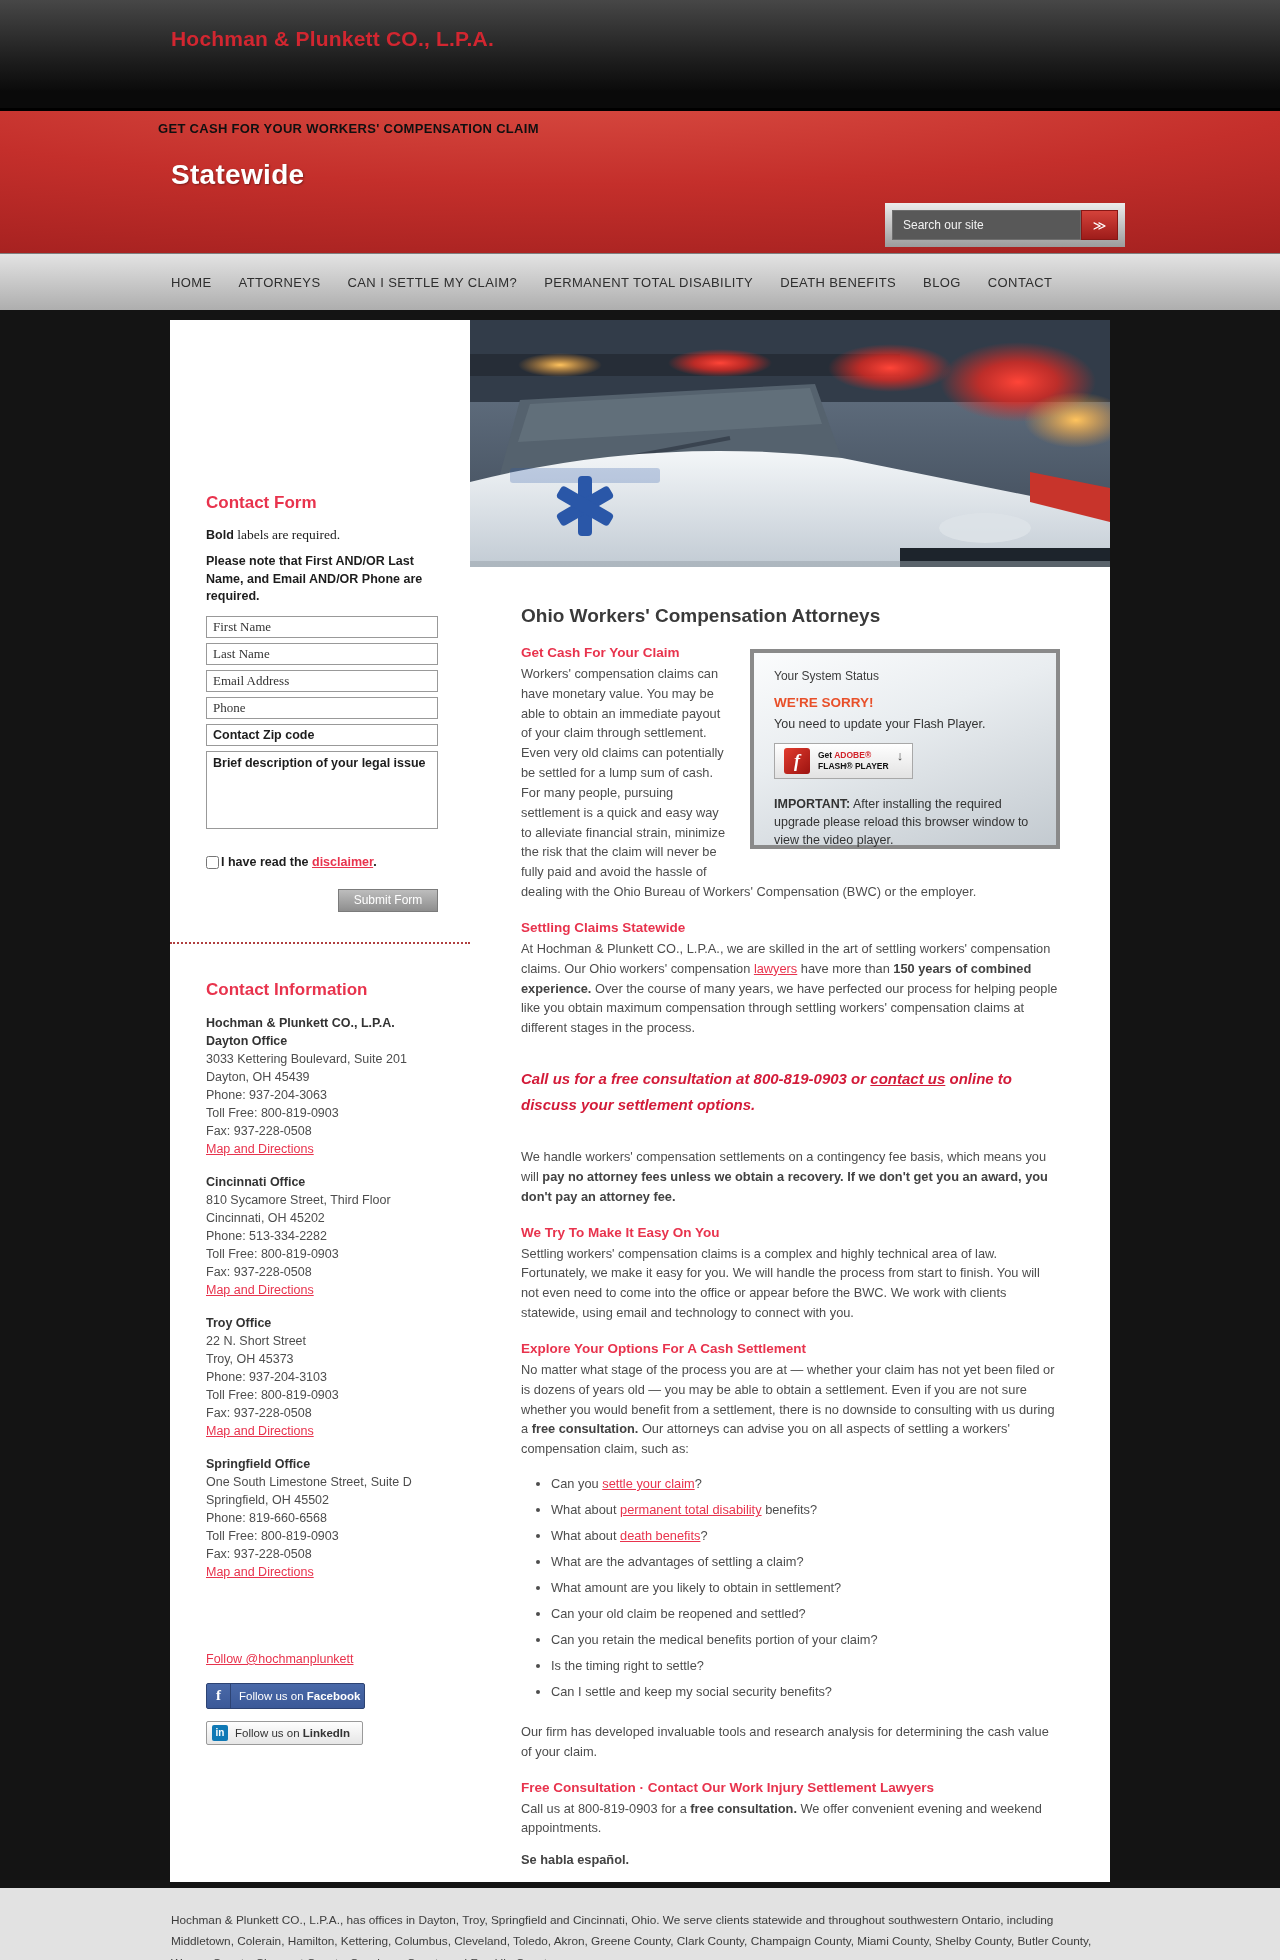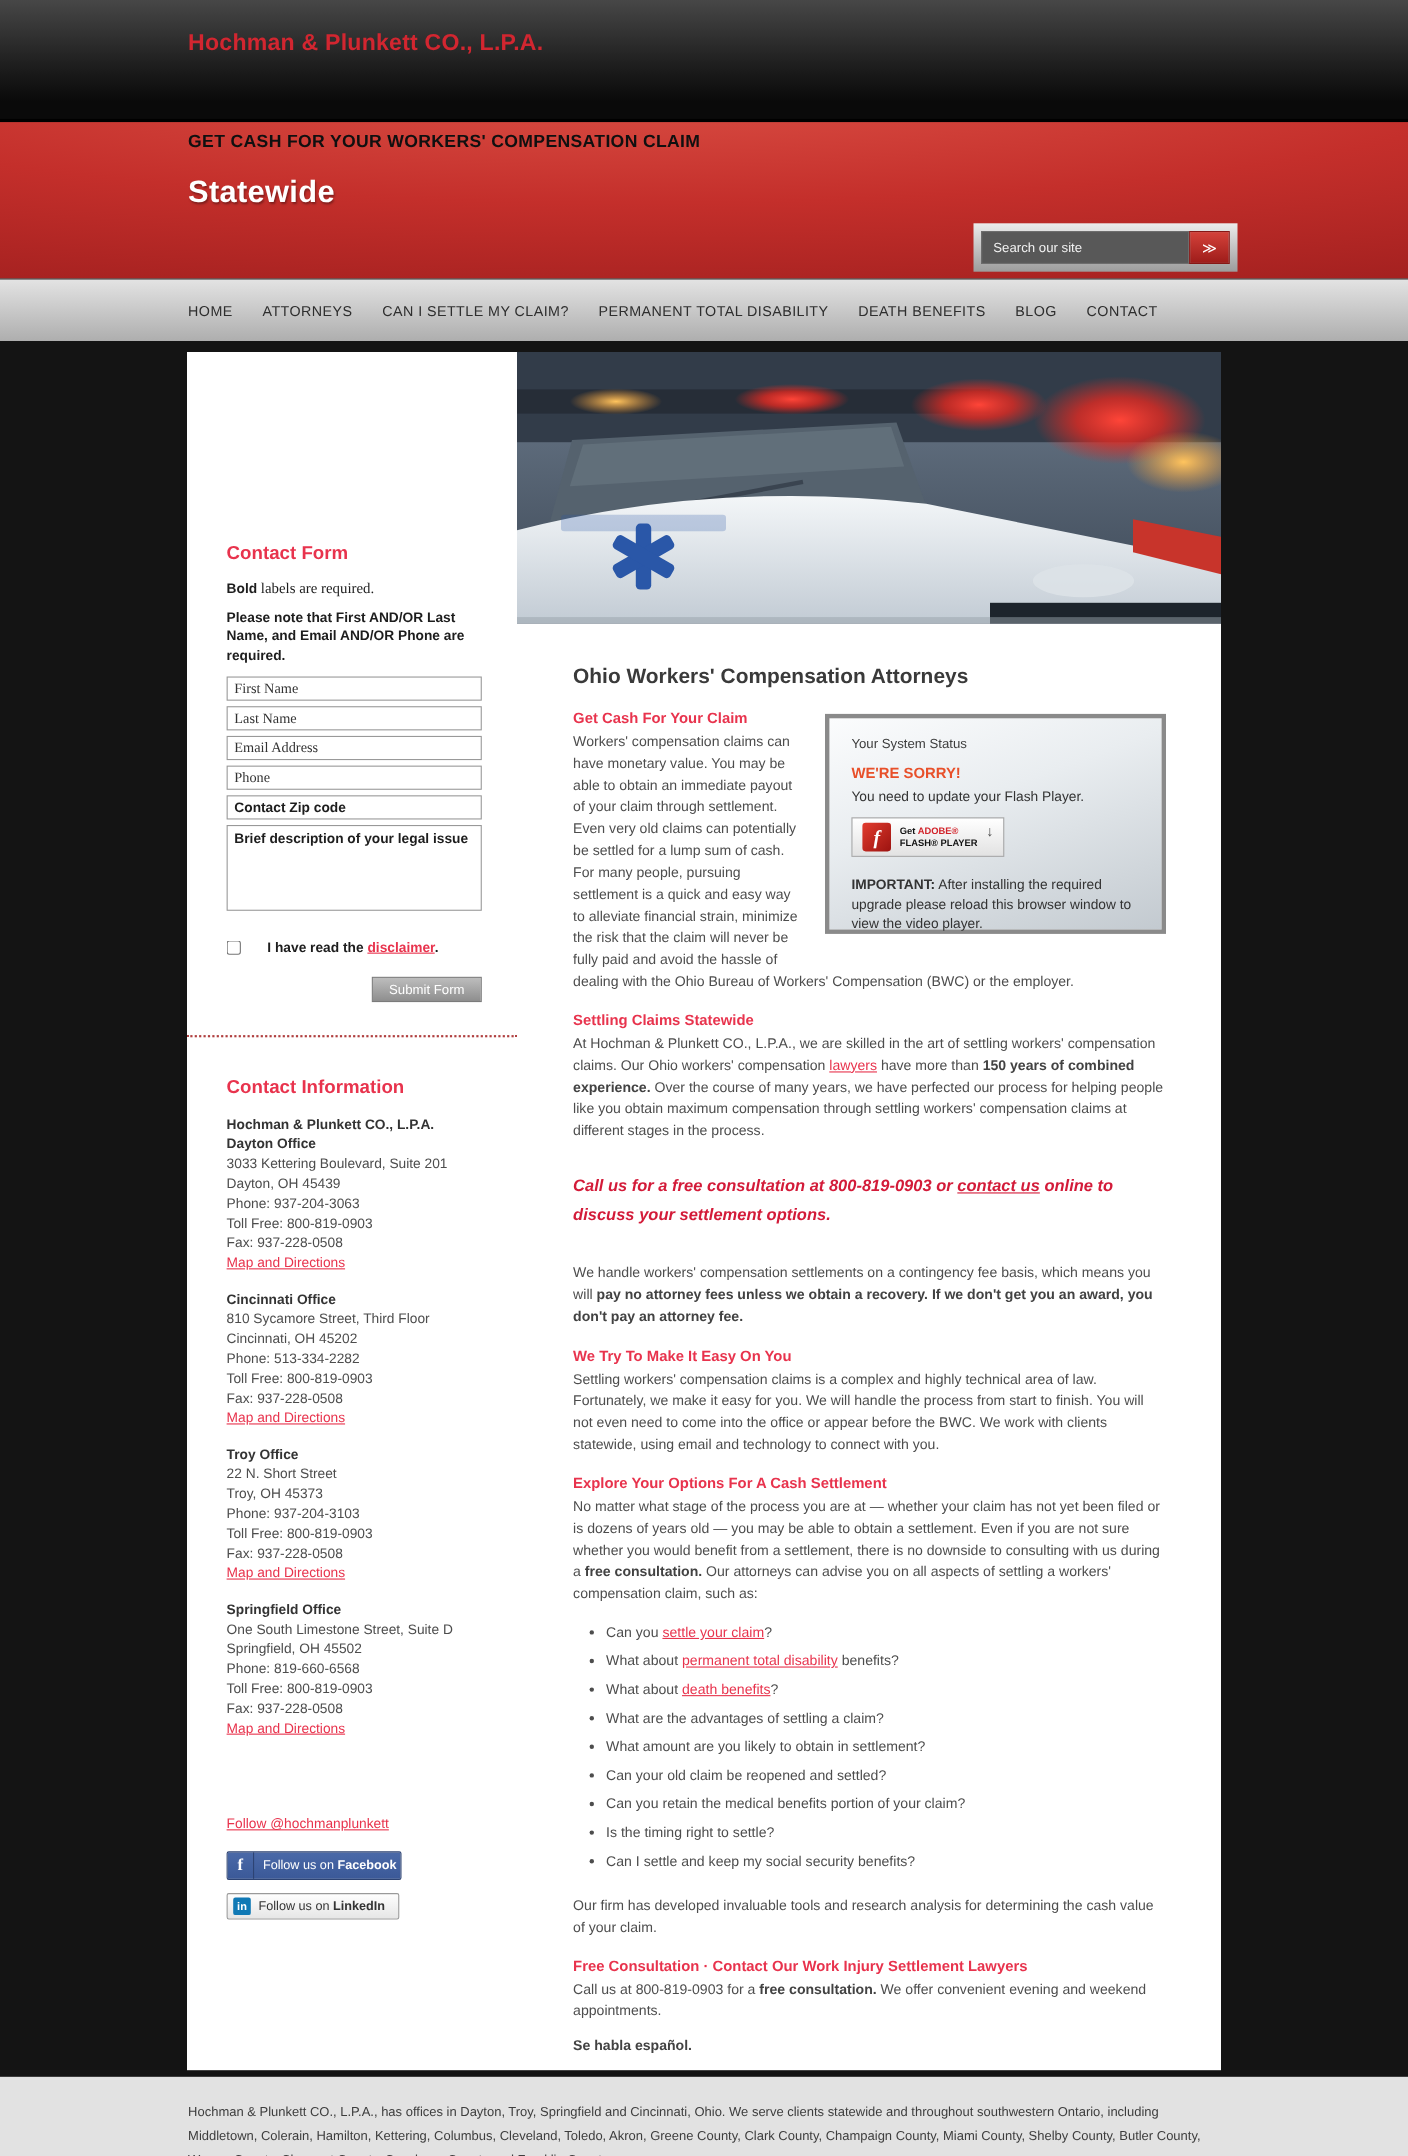--- a/index.html
+++ b/index.html
@@ -4,21 +4,21 @@
 <style>
   html,body{margin:0;padding:0;}
   body{width:1280px;background:#141414;font-family:"Liberation Sans",sans-serif;-webkit-font-smoothing:antialiased;}
 
   
   .top-bar{height:108px;background:linear-gradient(#474747,#1e1e1e 55%,#0a0a0a 85%);border-bottom:3px solid #000;position:relative;}
   .site-name{position:absolute;left:171px;top:27px;font-size:21px;font-weight:bold;color:#d22630;letter-spacing:.2px;}
 
   
   .red-band{height:142px;background:radial-gradient(ellipse 130% 170% at 45% -30%,#dd5247 0%,#c42f2b 48%,#9a1c1c 100%);position:relative;}
-  .tagline{position:absolute;left:171px;top:10px;color:#101010;font-weight:bold;font-size:16px;letter-spacing:.3px;}
+  .tagline{position:absolute;left:158px;top:10px;color:#101010;font-weight:bold;font-size:13px;letter-spacing:.3px;}
   .statewide{position:absolute;left:171px;top:48px;color:#fff;font-size:28px;font-weight:bold;letter-spacing:.3px;text-shadow:1px 1px 2px rgba(0,0,0,.35);}
   .search-widget{position:absolute;right:155px;top:92px;width:240px;height:44px;background:linear-gradient(#ececec,#9c9c9c);padding:7px;box-sizing:border-box;display:flex;}
   .search-input{width:189px;height:30px;background:#585858;border:1px solid #6d6d6d;color:#fff;font-size:12px;padding:0 10px;box-sizing:border-box;font-family:"Liberation Sans",sans-serif;}
   .search-input::placeholder{color:#f2f2f2;opacity:1;}
   .search-btn{width:37px;height:30px;background:linear-gradient(#d4423a,#9e1c1a);border:1px solid #871715;color:#fff;font-size:13px;cursor:pointer;padding:0;}
 
   
   .nav-bar{height:56px;background:linear-gradient(#e3e3e3,#c6c6c6 55%,#aeaeae);display:flex;align-items:center;gap:27px;padding-left:171px;border-top:1px solid #7e7e7e;}
   .nav-item{color:#2e2e2e;font-size:13px;letter-spacing:.4px;text-decoration:none;cursor:pointer;white-space:nowrap;}
 
@@ -31,21 +31,21 @@
   .side-heading{color:#e8334d;font-size:17px;font-weight:bold;margin:0 0 14px;}
   .note1{font-size:12.5px;color:#1d1d1d;margin:0 0 10px;}
   .note1 .b{font-weight:bold;}
   .note1 .serif{font-family:"Liberation Serif",serif;font-size:13.5px;}
   .note2{font-size:12.5px;font-weight:bold;color:#1d1d1d;line-height:1.4;width:238px;margin:0 0 10px;}
   .form-field{display:block;width:232px;border:1px solid #999;background:#fff;margin-bottom:5px;box-sizing:border-box;}
   input.form-field{height:22px;padding:0 6px;}
   textarea.form-field{height:78px;padding:4px 6px;resize:none;}
   .serif-field, .serif-field::placeholder{font-family:"Liberation Serif",serif;font-size:13px;color:#333;opacity:1;}
   .bold-field, .bold-field::placeholder{font-family:"Liberation Sans",sans-serif;font-weight:bold;font-size:12.5px;color:#1d1d1d;opacity:1;}
-  .disclaimer-row{display:flex;align-items:flex-start;gap:24px;margin:26px 0 20px;font-size:12.5px;font-weight:bold;color:#1d1d1d;}
+  .disclaimer-row{display:flex;align-items:flex-start;gap:2px;margin:26px 0 20px;font-size:12.5px;font-weight:bold;color:#1d1d1d;}
   .disclaimer-row input{margin:1px 0 0;width:13px;height:13px;}
   .disclaimer-link{color:#e8334d;text-decoration:underline;cursor:pointer;}
   .submit-btn{display:block;width:100px;height:23px;margin:0 32px 0 auto;background:linear-gradient(#bdbdbd,#8e8e8e);border:1px solid #7b7b7b;color:#fff;font-size:12px;cursor:pointer;}
   .divider{width:300px;margin:30px 0 0 -36px;border-top:2px dotted #b04040;}
 
   
   .ci-heading{margin-top:36px;}
   .office{font-size:12.5px;color:#4d4d4d;line-height:18px;margin-bottom:15px;}
   .office .b{font-weight:bold;color:#333;}
   .map-link{color:#e8334d;text-decoration:underline;cursor:pointer;}

